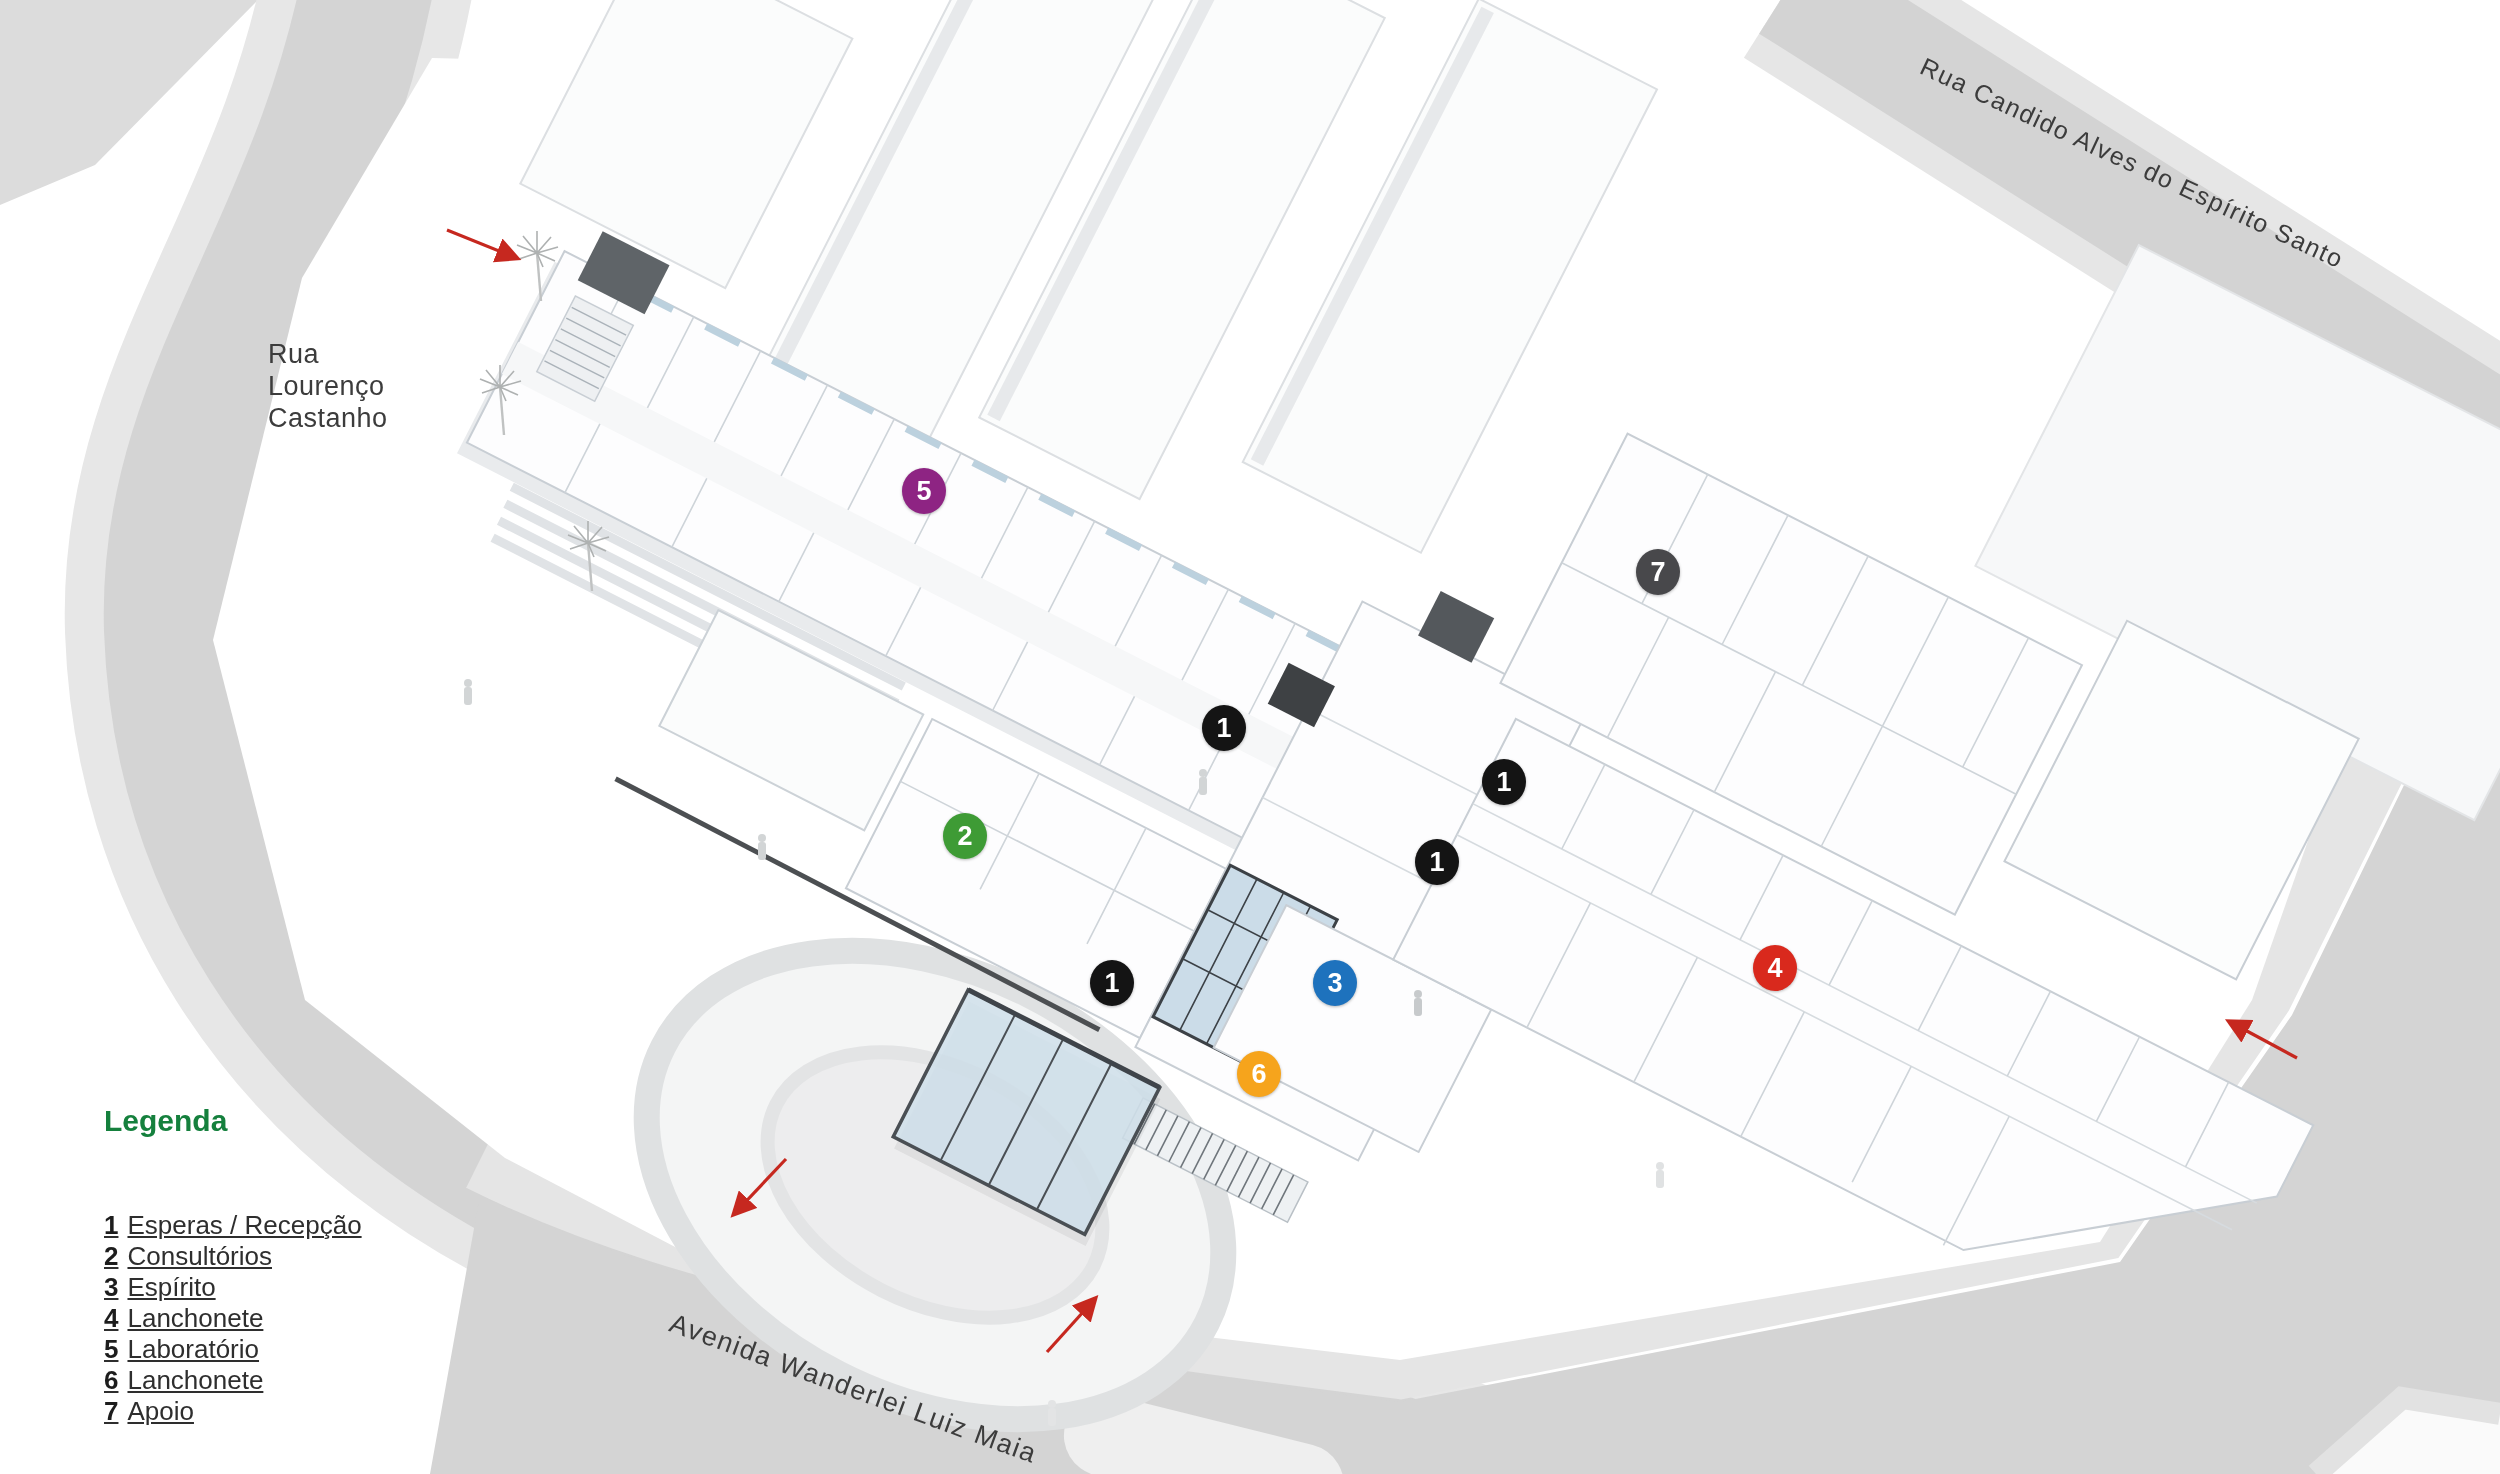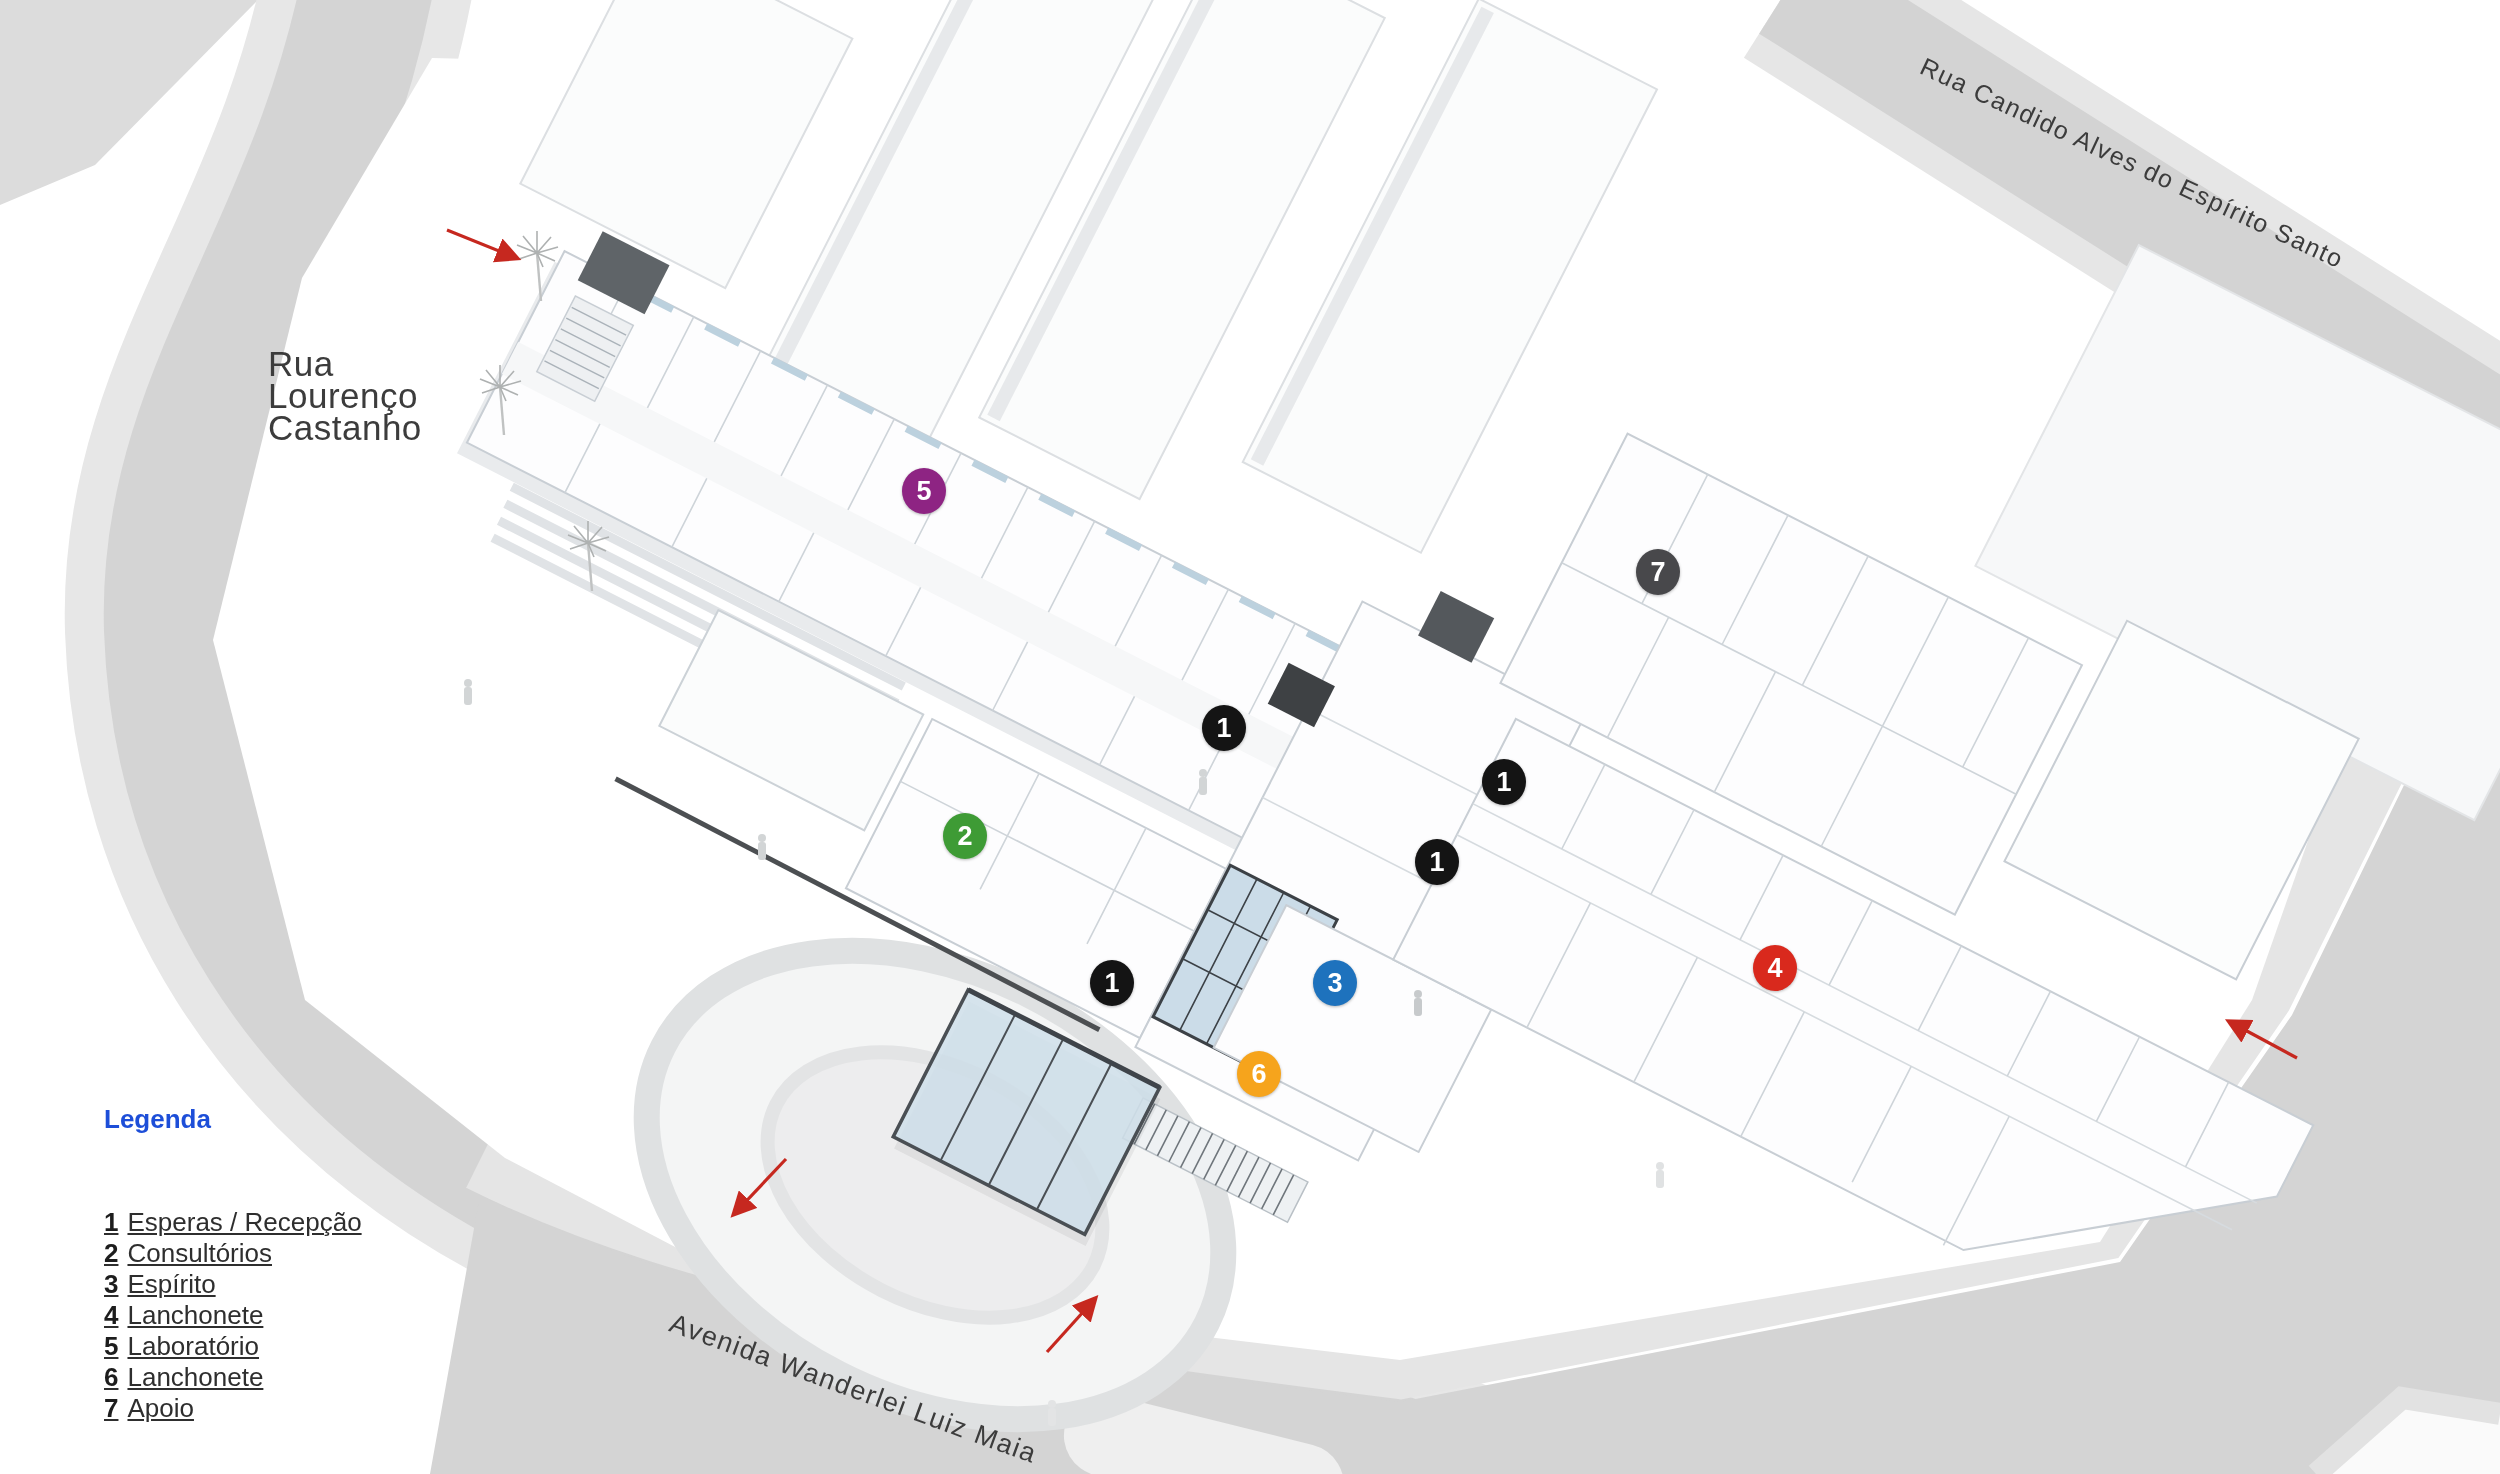--- a/index.html
+++ b/index.html
@@ -2,24 +2,24 @@
 <html><head>
 <meta charset="utf-8">
 <style>
   html,body{margin:0;padding:0;background:#ffffff;}
   body{width:2500px;height:1474px;overflow:hidden;font-family:"Liberation Sans",sans-serif;}
   .stage{position:relative;width:2500px;height:1474px;background:#ffffff;}
   .stage svg{position:absolute;left:0;top:0;}
   .street-label{position:absolute;color:#3c3c3c;letter-spacing:1.5px;white-space:nowrap;}
   #label-top-right{left:1928px;top:52px;transform:rotate(25deg);transform-origin:0 0;font-size:25px;}
   #label-bottom{left:676px;top:1308px;transform:rotate(20deg);transform-origin:0 0;font-size:27px;}
-  #label-left{left:268px;top:338px;font-size:35px;line-height:32px;letter-spacing:0.5px;margin-top:10px;}
+  #label-left{left:268px;top:338px;font-size:27px;line-height:32px;letter-spacing:0.5px;}
   #label-left span{display:block;}
   .legend{position:absolute;left:104px;top:1104px;color:#2e2e2e;}
-  .legend-title{font-size:26px;font-weight:bold;color:#1d4ed8;}
+  .legend-title{font-size:30px;font-weight:bold;color:#15803d;}
   .legend-items{margin-top:72px;font-size:26px;line-height:31px;text-decoration:underline;}
   .legend-item{white-space:nowrap;}
   .legend-item .num{font-weight:bold;margin-right:9px;color:#1d1d1d;}
   #badge-layer{position:absolute;left:0;top:0;width:100%;height:100%;pointer-events:none;}
   .badge{position:absolute;width:44px;height:46px;border-radius:50%;transform:translate(-50%,-50%);
          display:flex;align-items:center;justify-content:center;color:#fff;font-weight:bold;
          font-size:27px;box-shadow:0 1px 3px rgba(0,0,0,.28);}
 </style>
 </head>
 <body>

